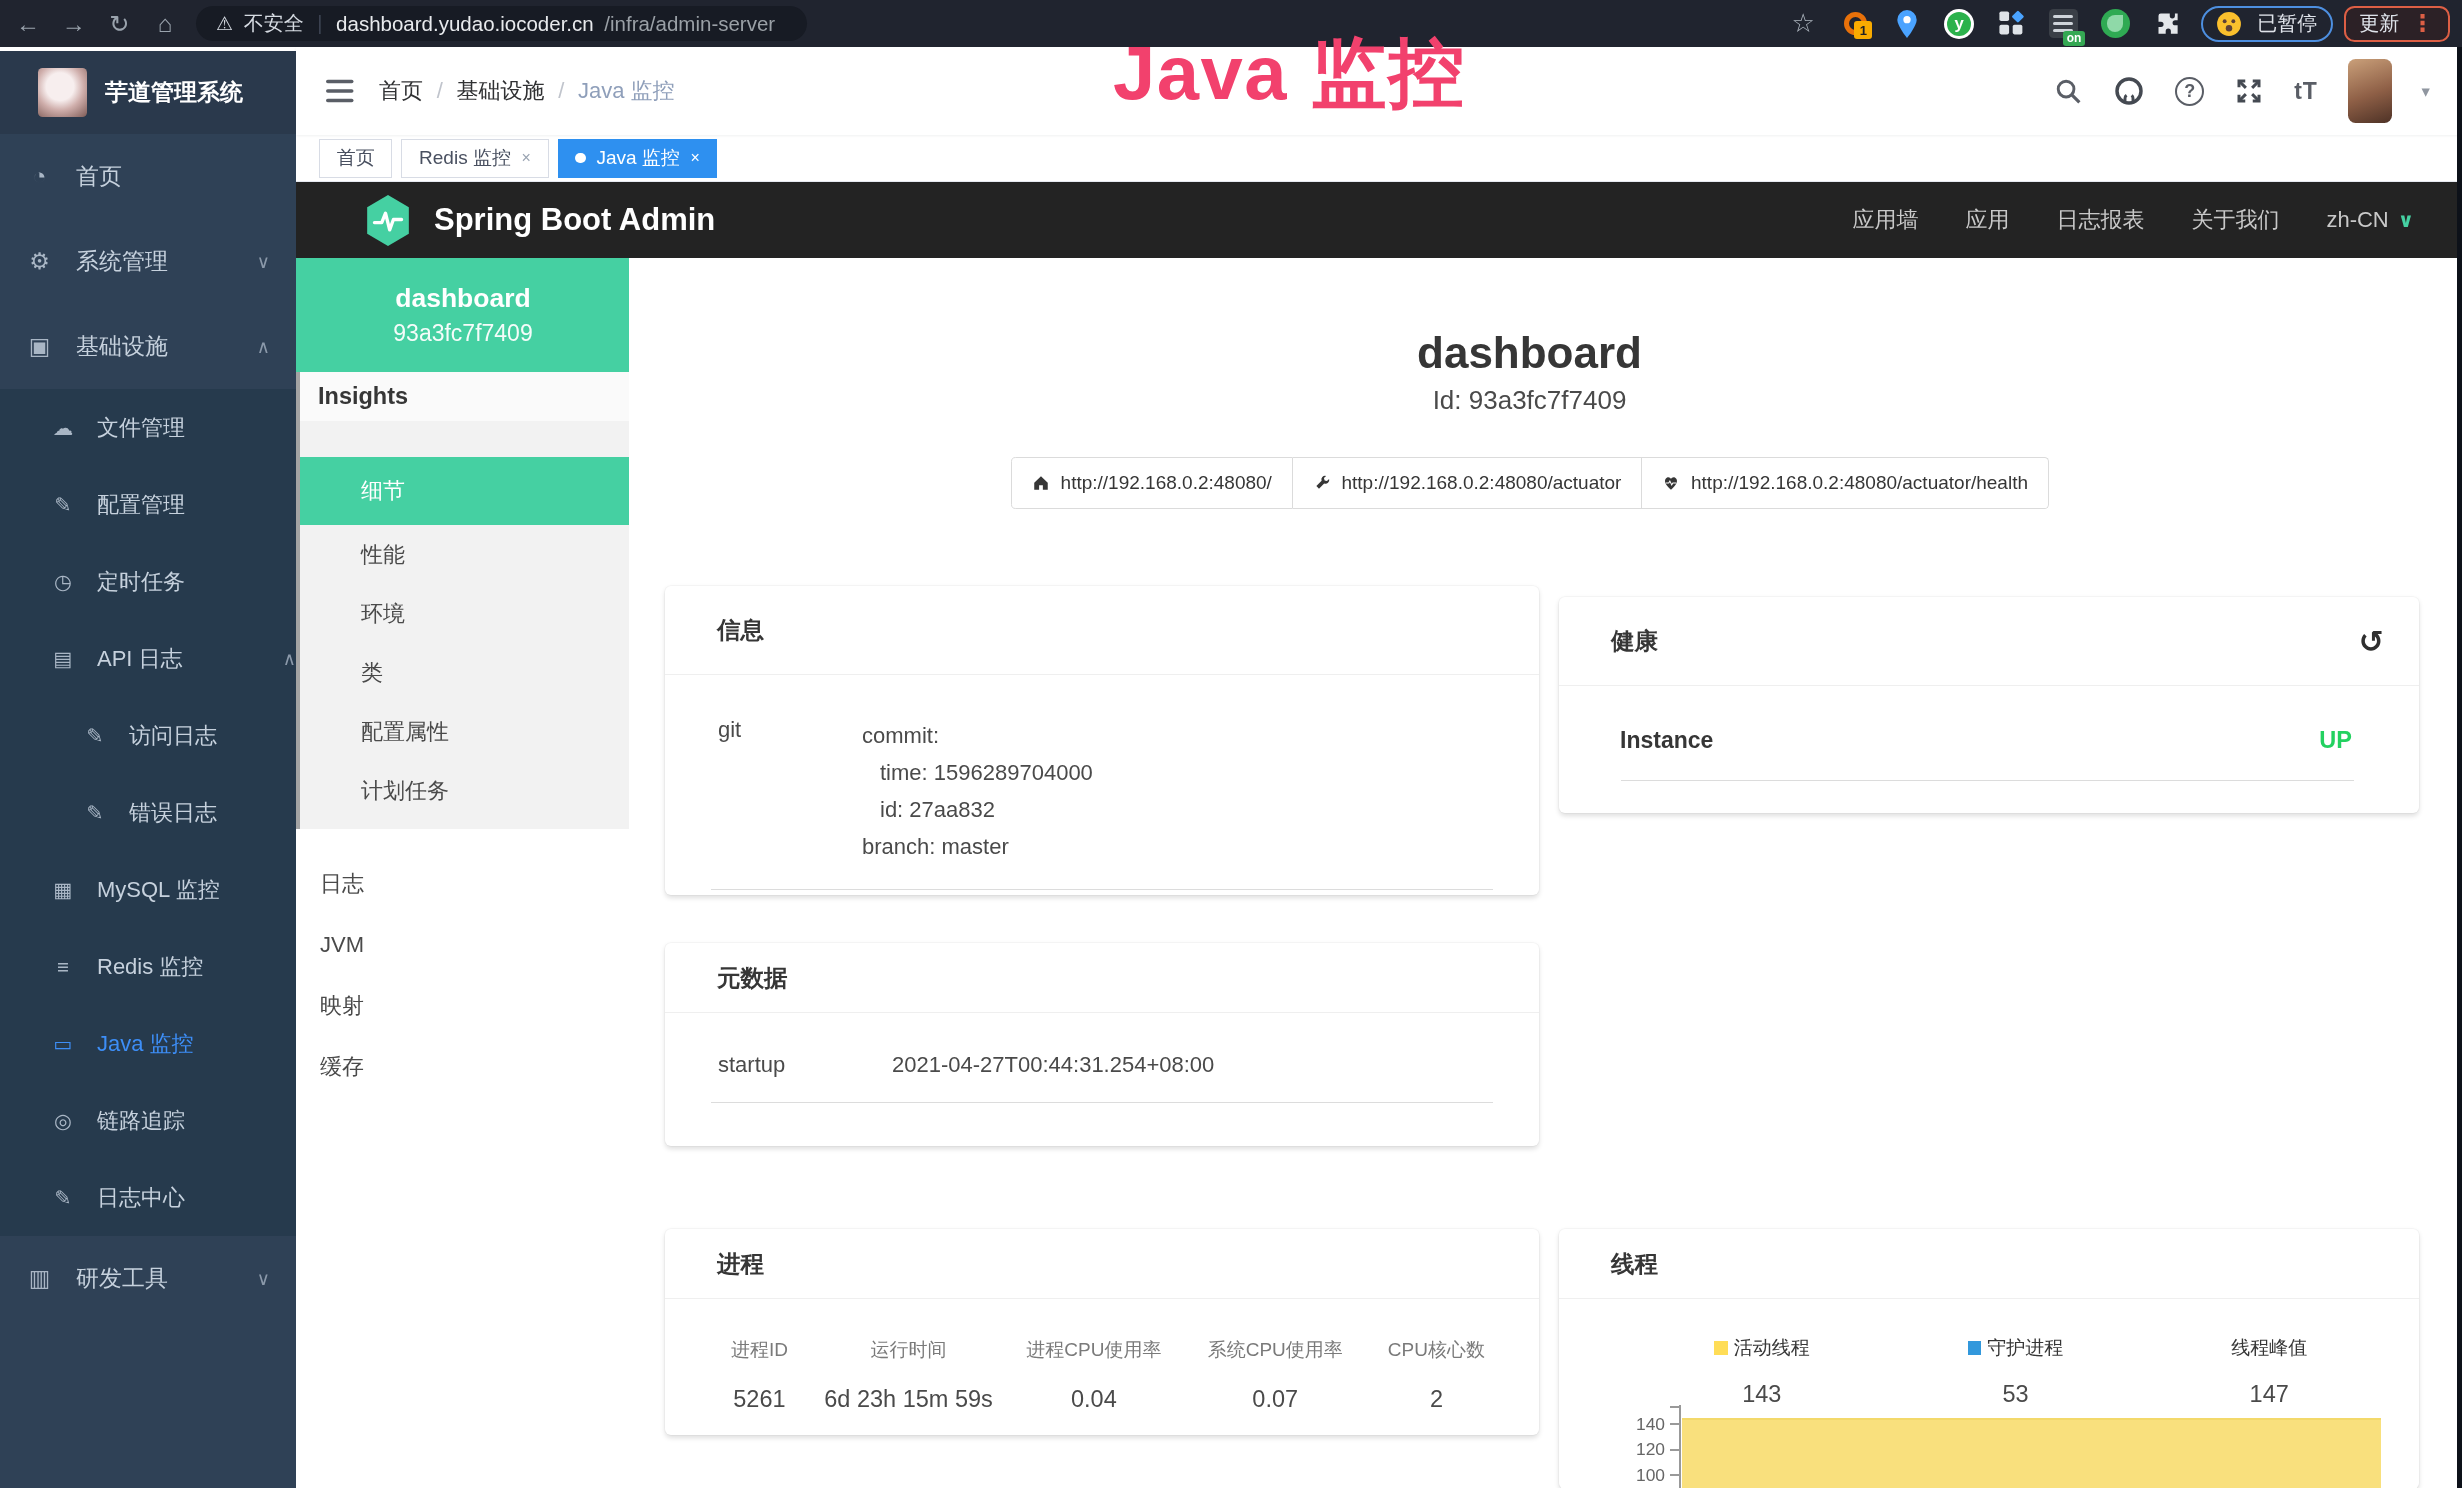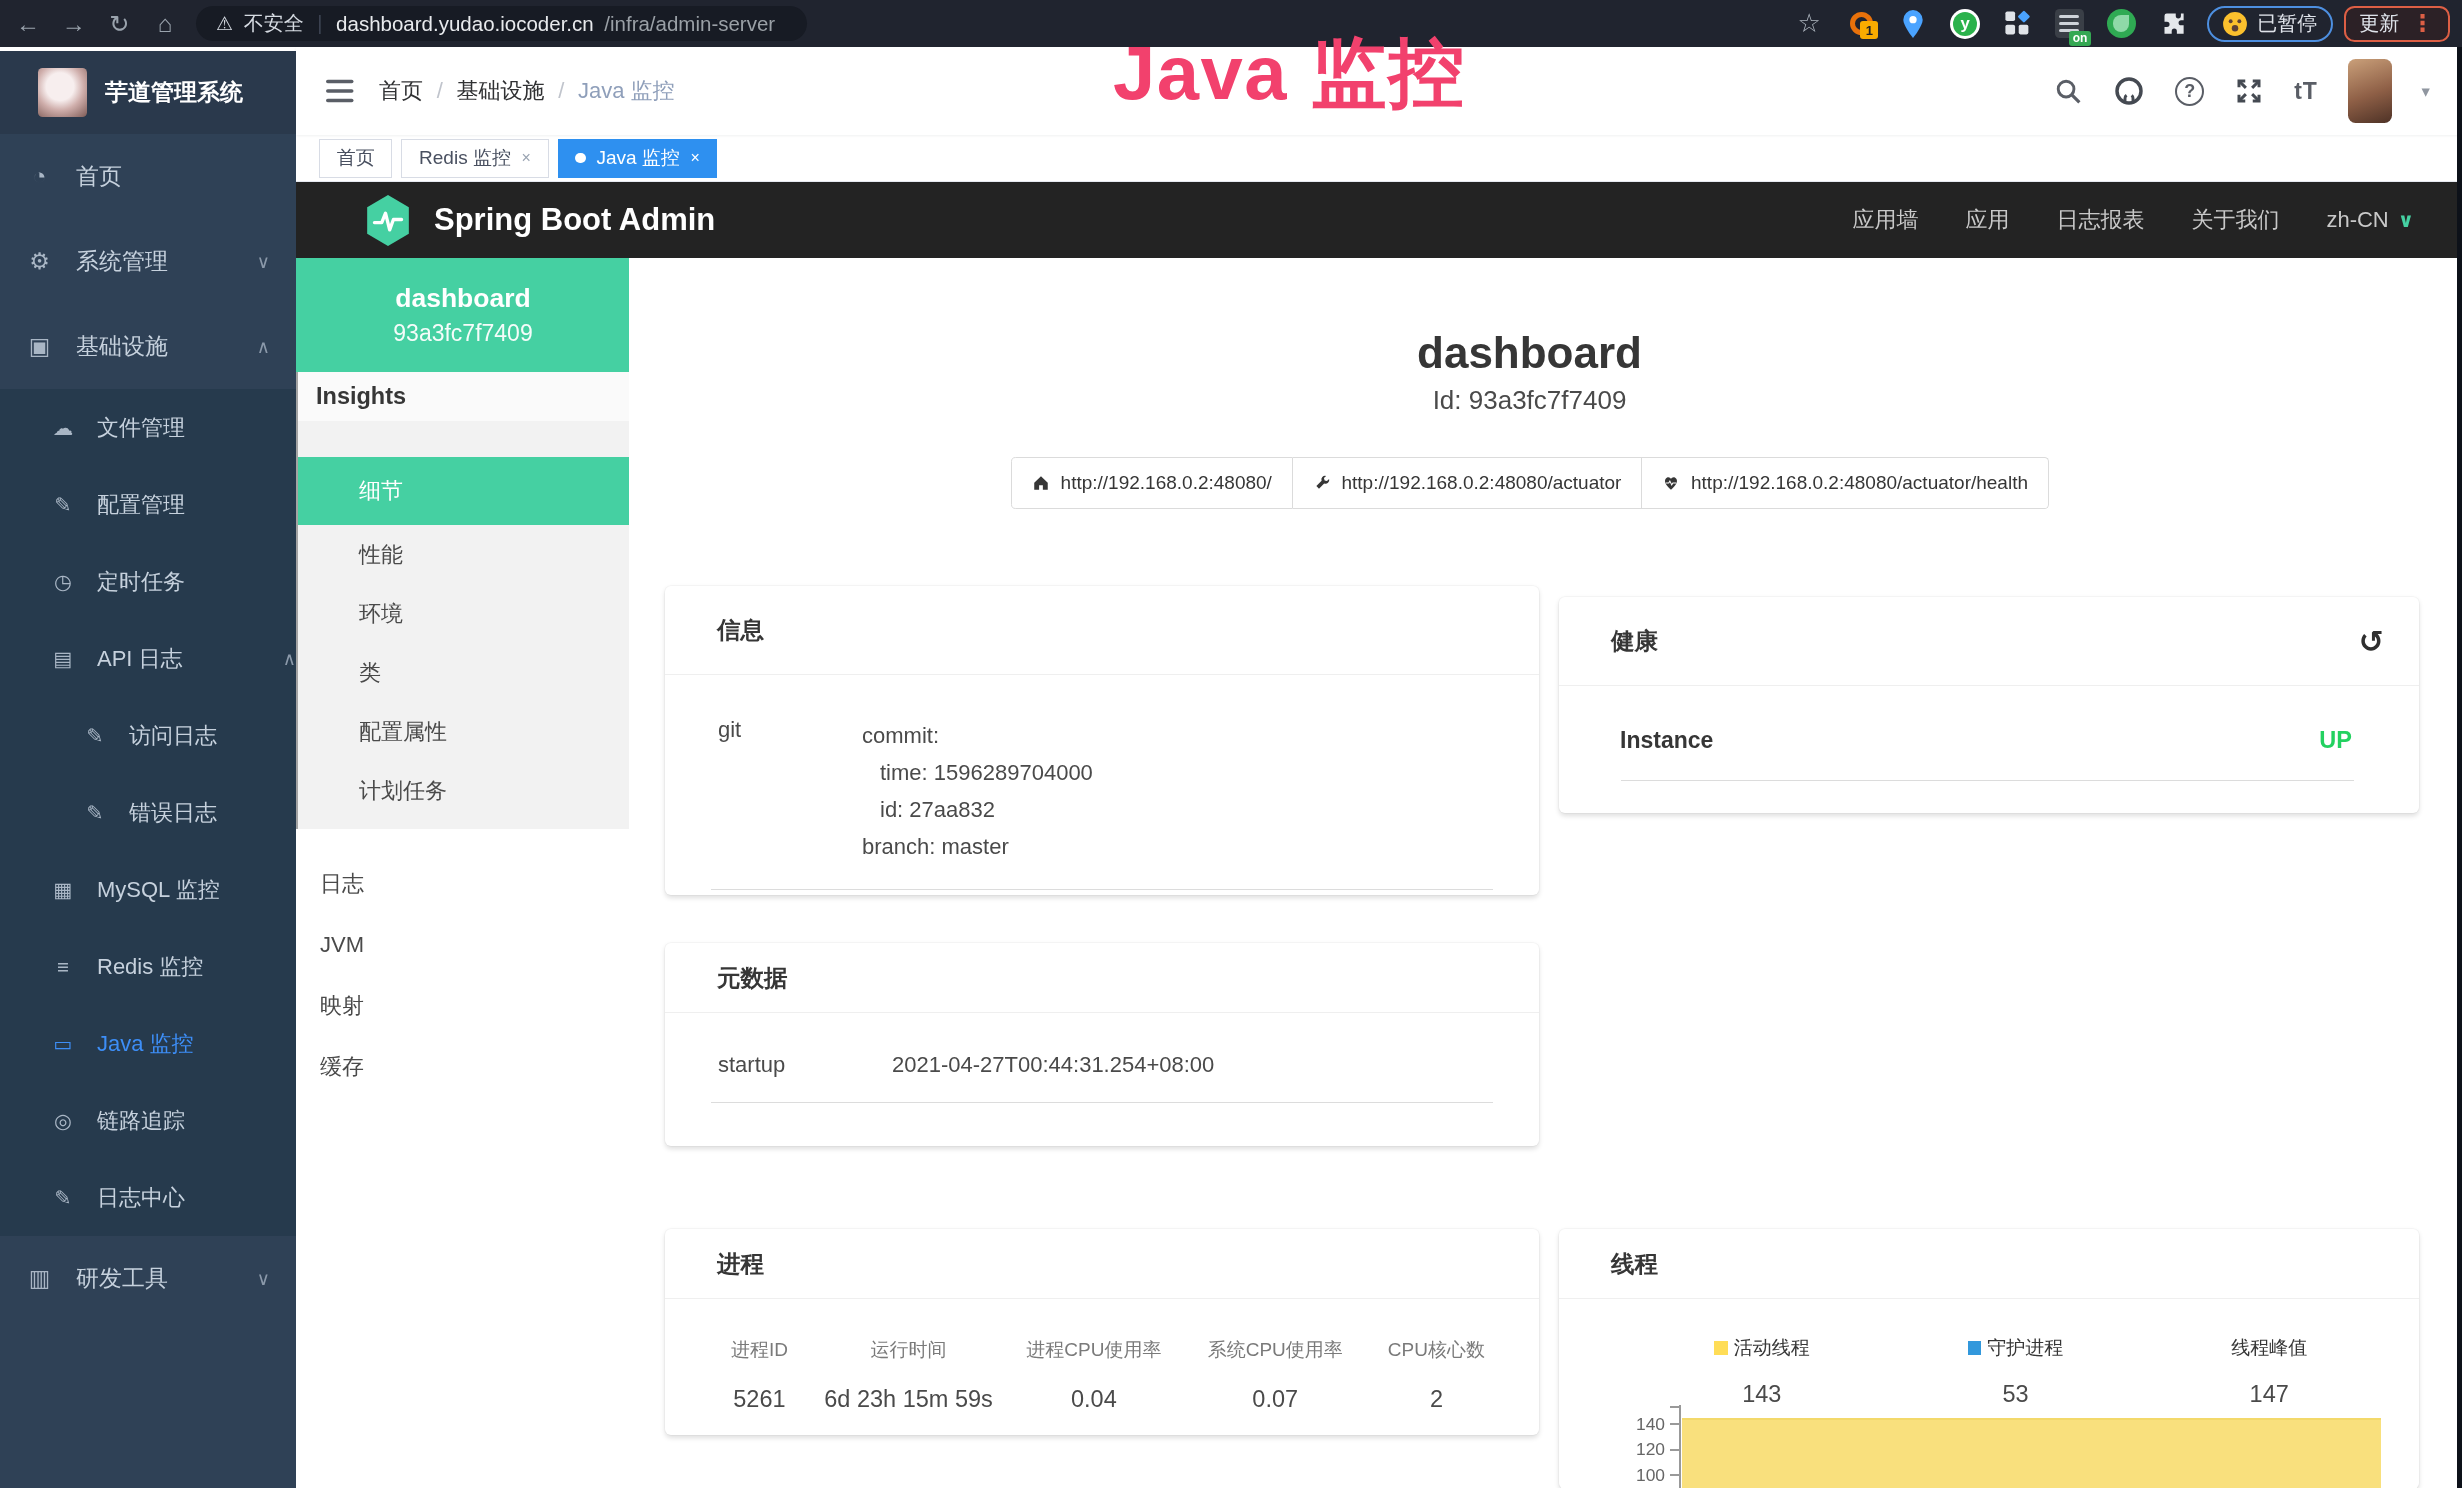--- a/index.html
+++ b/index.html
@@ -28,21 +28,21 @@
   .ext-y .yin{ width:24px; height:24px; border-radius:50%; background:#2bb24c; color:#fff; font-size:16.7px;
                font-weight:bold; display:flex; align-items:center; justify-content:center; }
   .ext-on{ width:29px; height:29px; border-radius:4.6px; background:#3a3f47; position:relative;
            display:flex; flex-direction:column; justify-content:center; gap:3.8px; padding:0 4.6px; }
   .ext-on i{ display:block; height:3px; background:#cfd4da; border-radius:1.5px; }
   .ext-on .badge{ position:absolute; right:-7.6px; bottom:-7.6px; background:#34a853; color:#fff; font-size:12px;
                   font-weight:bold; padding:1.5px 3.8px; border-radius:3px; line-height:1; }
   .ext-leaf{ width:29px; height:29px; border-radius:50%; background:#2faa53; position:relative; overflow:hidden; }
   .ext-leaf::after{ content:""; position:absolute; left:6px; top:6px; width:16.7px; height:16.7px;
                     border-radius:50% 0 50% 50%; background:#8fd9a8; }
-  .pill{ height:36px; display:flex; align-items:center; border-radius:20px; padding:0 13.7px; gap:9px;
+  .pill{ height:36px; display:flex; align-items:center; border-radius:20px; padding:0 13.7px; gap:15px;
          font-size:20px; color:#dfe3ea; margin-left:7.6px; }
   .pill-paused{ border:2.3px solid #4d8fe0; background:#20242f; }
   .pill-update{ border:2.3px solid #dd5f45; background:#2c2126; border-radius:10.6px; margin:0 12px 0 10.6px; gap:12px; }
   .pill-update .dots{ color:#dd5f45; font-size:23px; font-weight:bold; }
 
   
   .sidebar{ position:absolute; left:0; top:51px; width:296px; height:1442px; background:#2f4156;
             color:#c6d1dd; z-index:10; }
   .logo-row{ height:83px; background:#2a394c; display:flex; align-items:center; gap:18px; padding-left:38px; }
   .logo-img{ width:49px; height:49px; border-radius:4.6px;
@@ -90,21 +90,21 @@
   .sba-nav{ margin-left:auto; display:flex; align-items:center; gap:47px; font-size:22px; margin-right:49px; }
   .loc{ display:flex; align-items:center; gap:9px; }
   .loc .chg{ color:#45d0a2; font-size:20px; font-weight:bold; }
 
   
   .sbas{ position:absolute; left:296px; top:258px; width:334px; height:1231px; background:#fff; }
   .inst{ height:114px; background:#45d0a2; color:#fff; display:flex; flex-direction:column;
          align-items:center; justify-content:center; gap:6px; }
   .inst-name{ font-size:26.5px; font-weight:bold; }
   .inst-id{ font-size:23px; opacity:.95; }
-  .insights{ border-left:2px solid #a3a3a3; background:#f2f2f2; padding-bottom:9px;text-align:right; }
+  .insights{ border-left:4px solid #a3a3a3; background:#f2f2f2; padding-bottom:9px;text-align:right; }
   .ins-label{ height:49px; display:flex; align-items:center; padding-left:18px; font-weight:bold;
               color:#363636; font-size:23.5px; background:#fafafa; }
   .ins-item{ height:59px; display:flex; align-items:center; padding-left:61px; font-size:22px; color:#4a4a4a; }
   .ins-item.active{ height:68px; background:#45d0a2; color:#fff;margin-top:36px; }
   .side-items{ margin-top:24px;text-align:right; }
   .side-item{ height:61px; display:flex; align-items:center; padding-left:24px; font-size:22px; color:#4a4a4a; }
 
   
   .main{ position:absolute; left:629px; top:258px; width:1833px; height:1231px; background:#fff; }
   .m-title{ position:absolute; left:0; right:32px; top:70px; text-align:center; font-size:44px;

